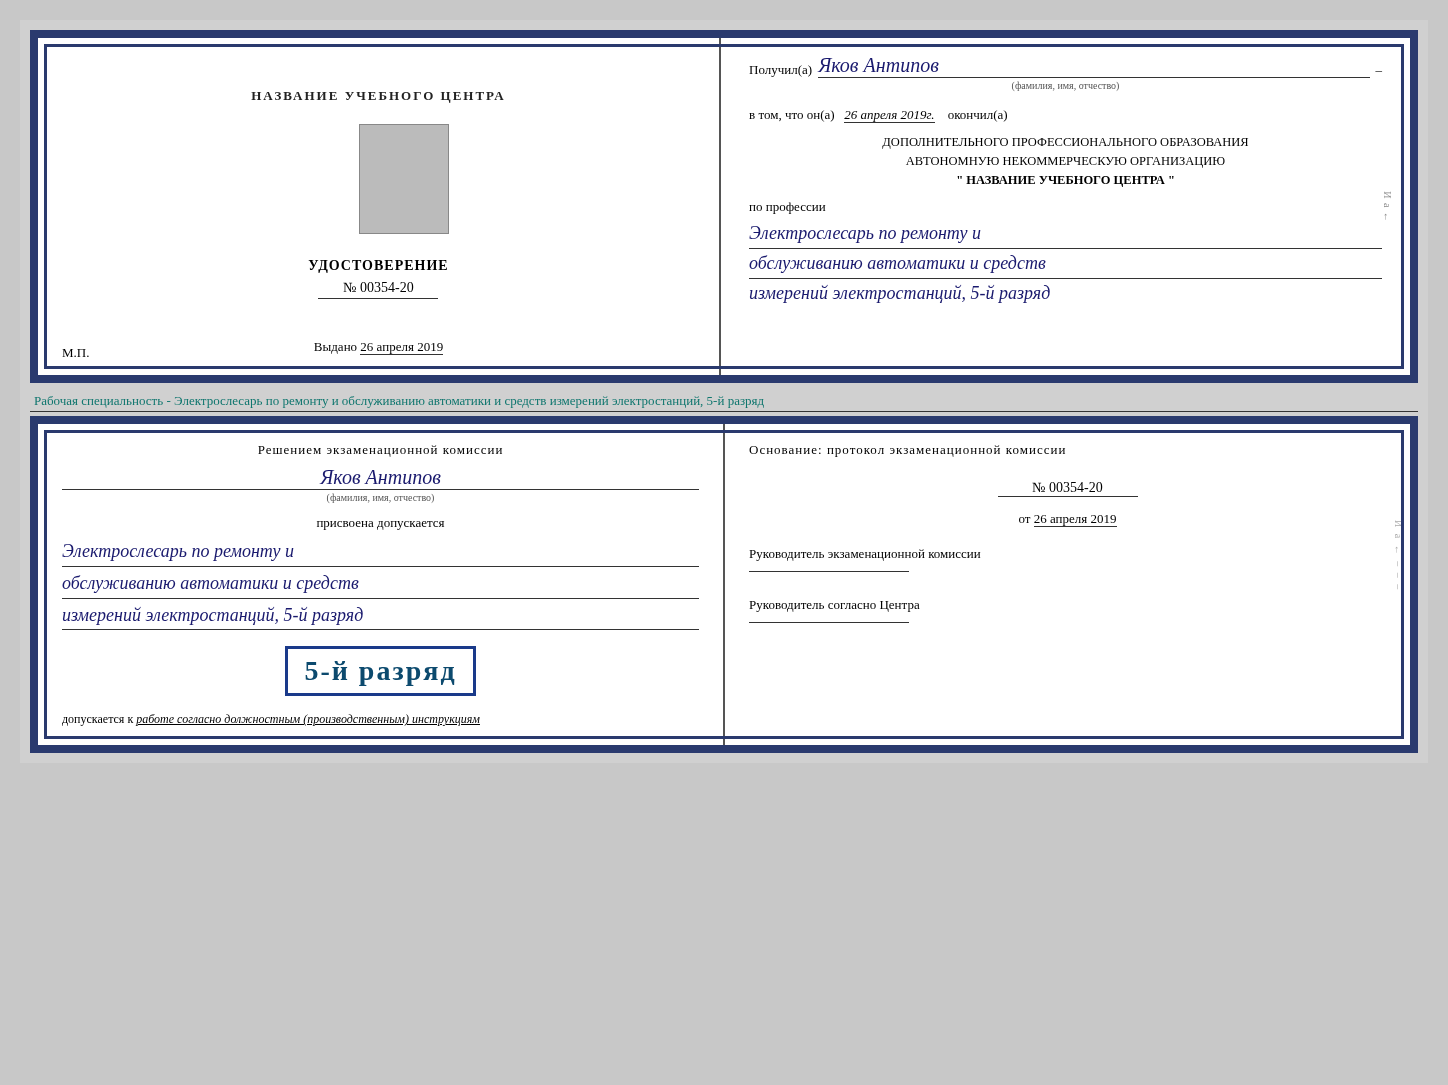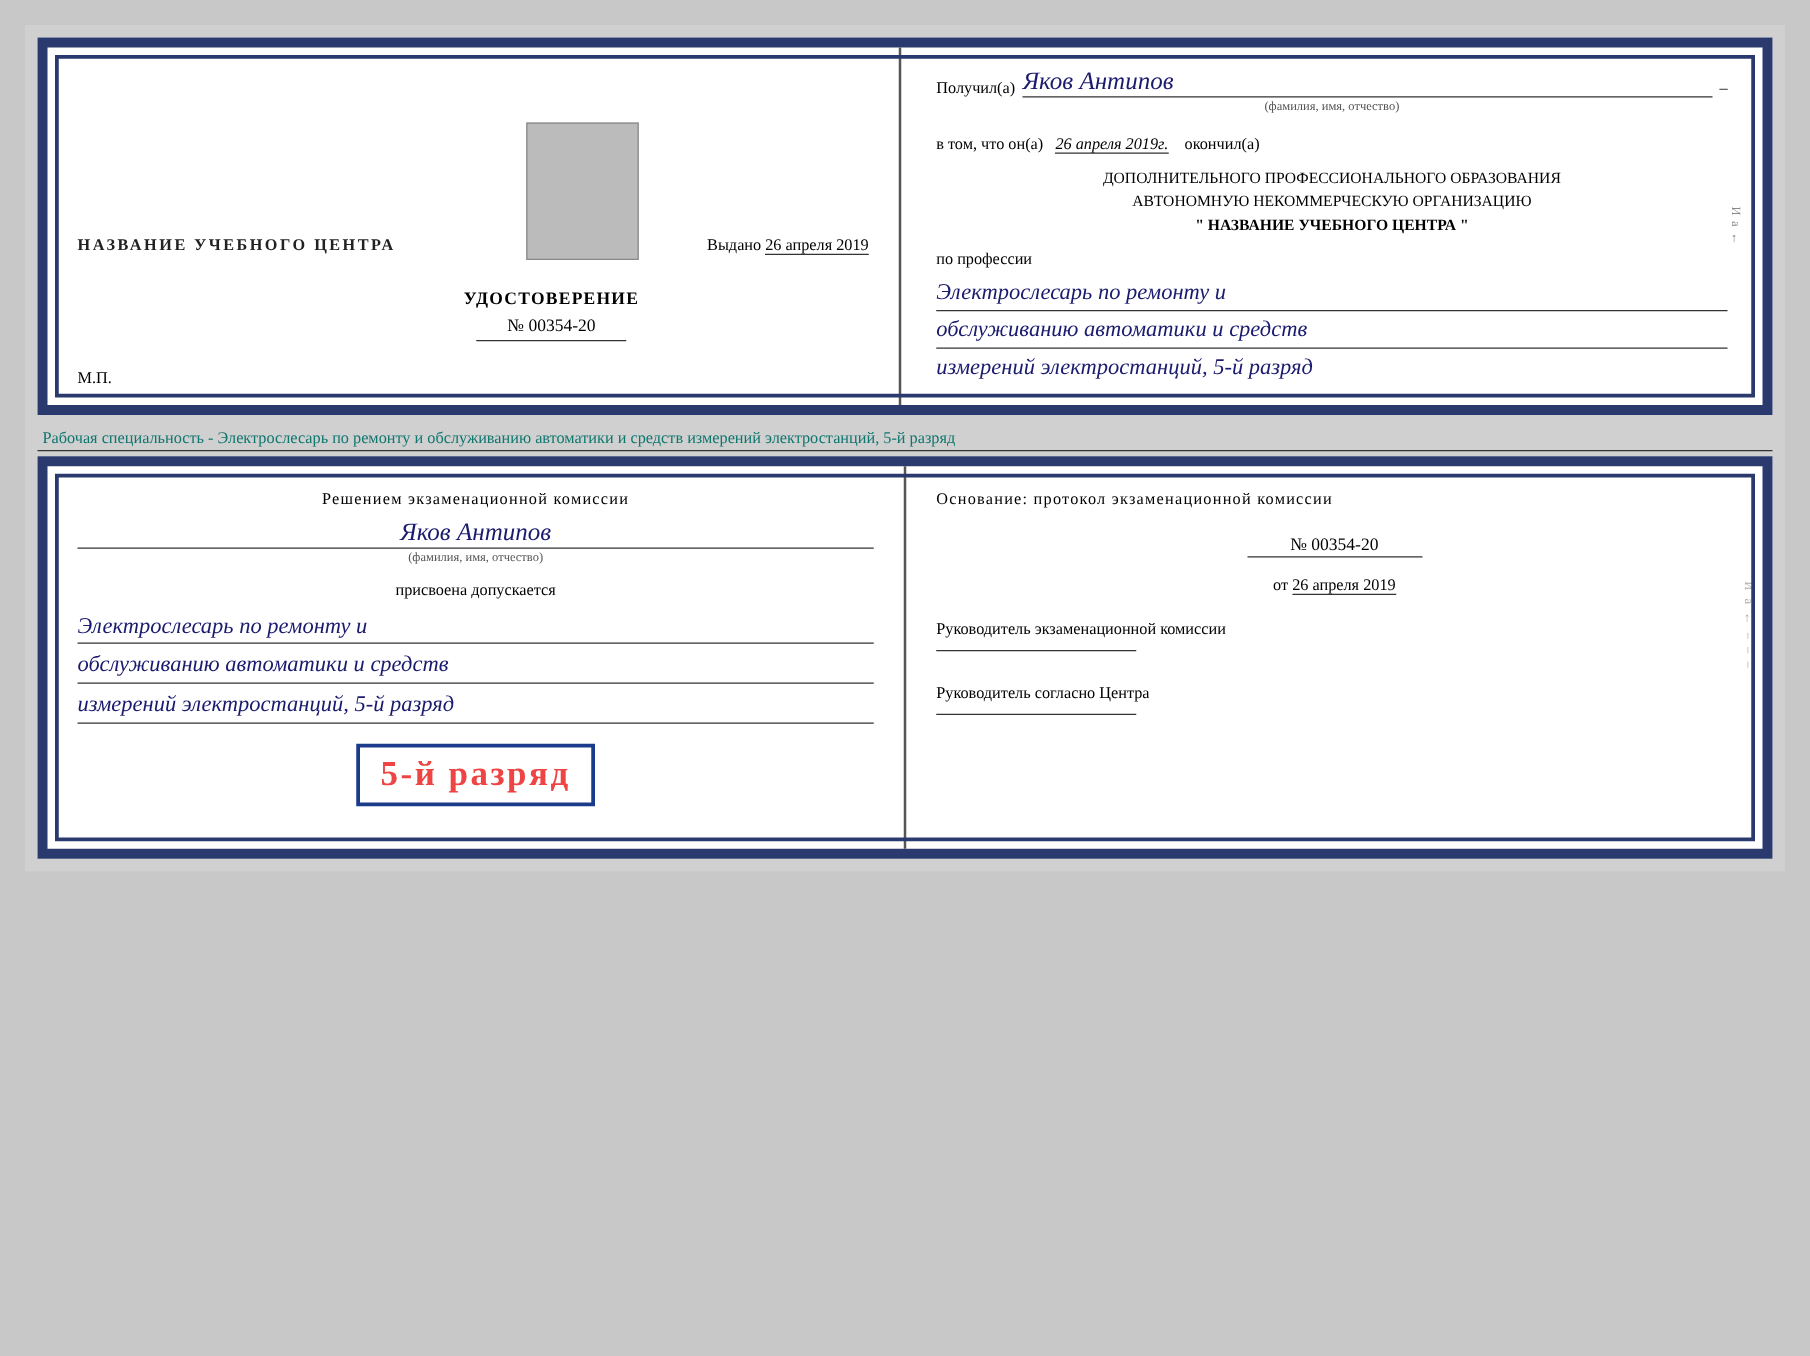--- a/index.html
+++ b/index.html
@@ -27,21 +27,21 @@
 
     .doc-left, .doc-right {
       flex: 1;
       padding: 20px 24px;
       position: relative;
     }
 
     .doc-left {
       border-right: 2px solid #555;
       display: flex;
-      flex-direction: row;
+      flex-direction: column;
       align-items: center;
       justify-content: space-between;
     }
 
     .doc-right {
       padding: 16px 28px;
     }
 
     .center-title {
       font-size: 13px;
@@ -246,21 +246,21 @@
       line-height: 1.6;
       margin-bottom: 2px;
     }
 
     .rank-badge {
       display: inline-block;
       border: 3px solid #1a3a8a;
       padding: 6px 16px;
       font-size: 28px;
       font-weight: bold;
-      color: #ef4444;
+      color: #0c4a6e;
       letter-spacing: 2px;
       margin: 8px 0;
       text-align: center;
     }
 
     .allowed-text {
       font-size: 12px;
       margin-top: 8px;
     }
 
@@ -409,20 +409,24 @@
       <div class="assigned-label">присвоена допускается</div>
 
       <span class="qualification-text">Электрослесарь по ремонту и</span>
       <span class="qualification-text">обслуживанию автоматики и средств</span>
       <span class="qualification-text">измерений электростанций, 5-й разряд</span>
 
       <div style="text-align:center; margin:8px 0;">
         <div class="rank-badge">5-й разряд</div>
       </div>
 
+      <div class="allowed-text">
+        <span>допускается к</span>
+        <span class="allowed-italic">работе согласно должностным (производственным) инструкциям</span>
+      </div>
     </div>
 
     <div class="bottom-right">
       <div class="basis-title">Основание: протокол экзаменационной комиссии</div>
 
       <div style="text-align:center; margin:12px 0 6px 0;">
         <span class="protocol-number">№ 00354-20</span>
       </div>
 
       <div class="protocol-date" style="text-align:center; margin-bottom:18px;">

